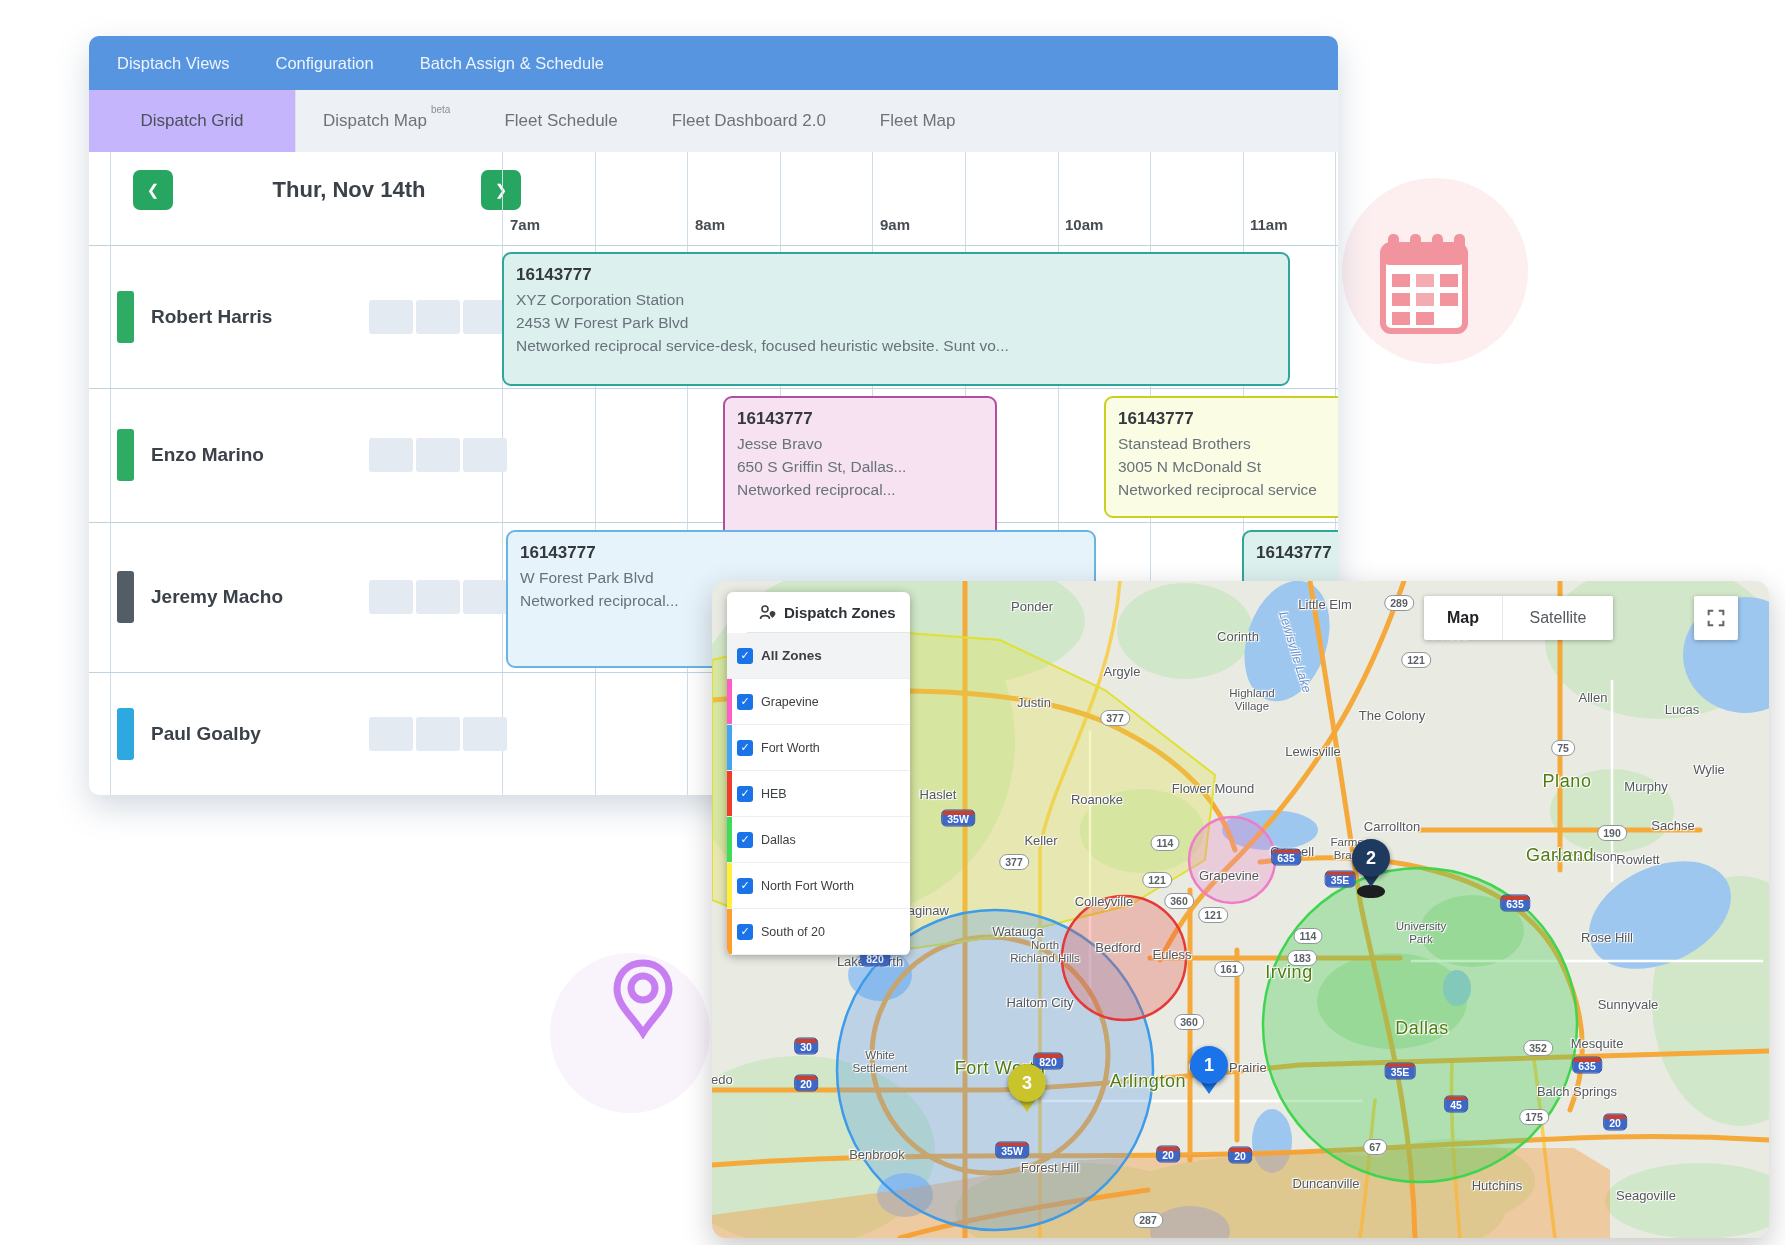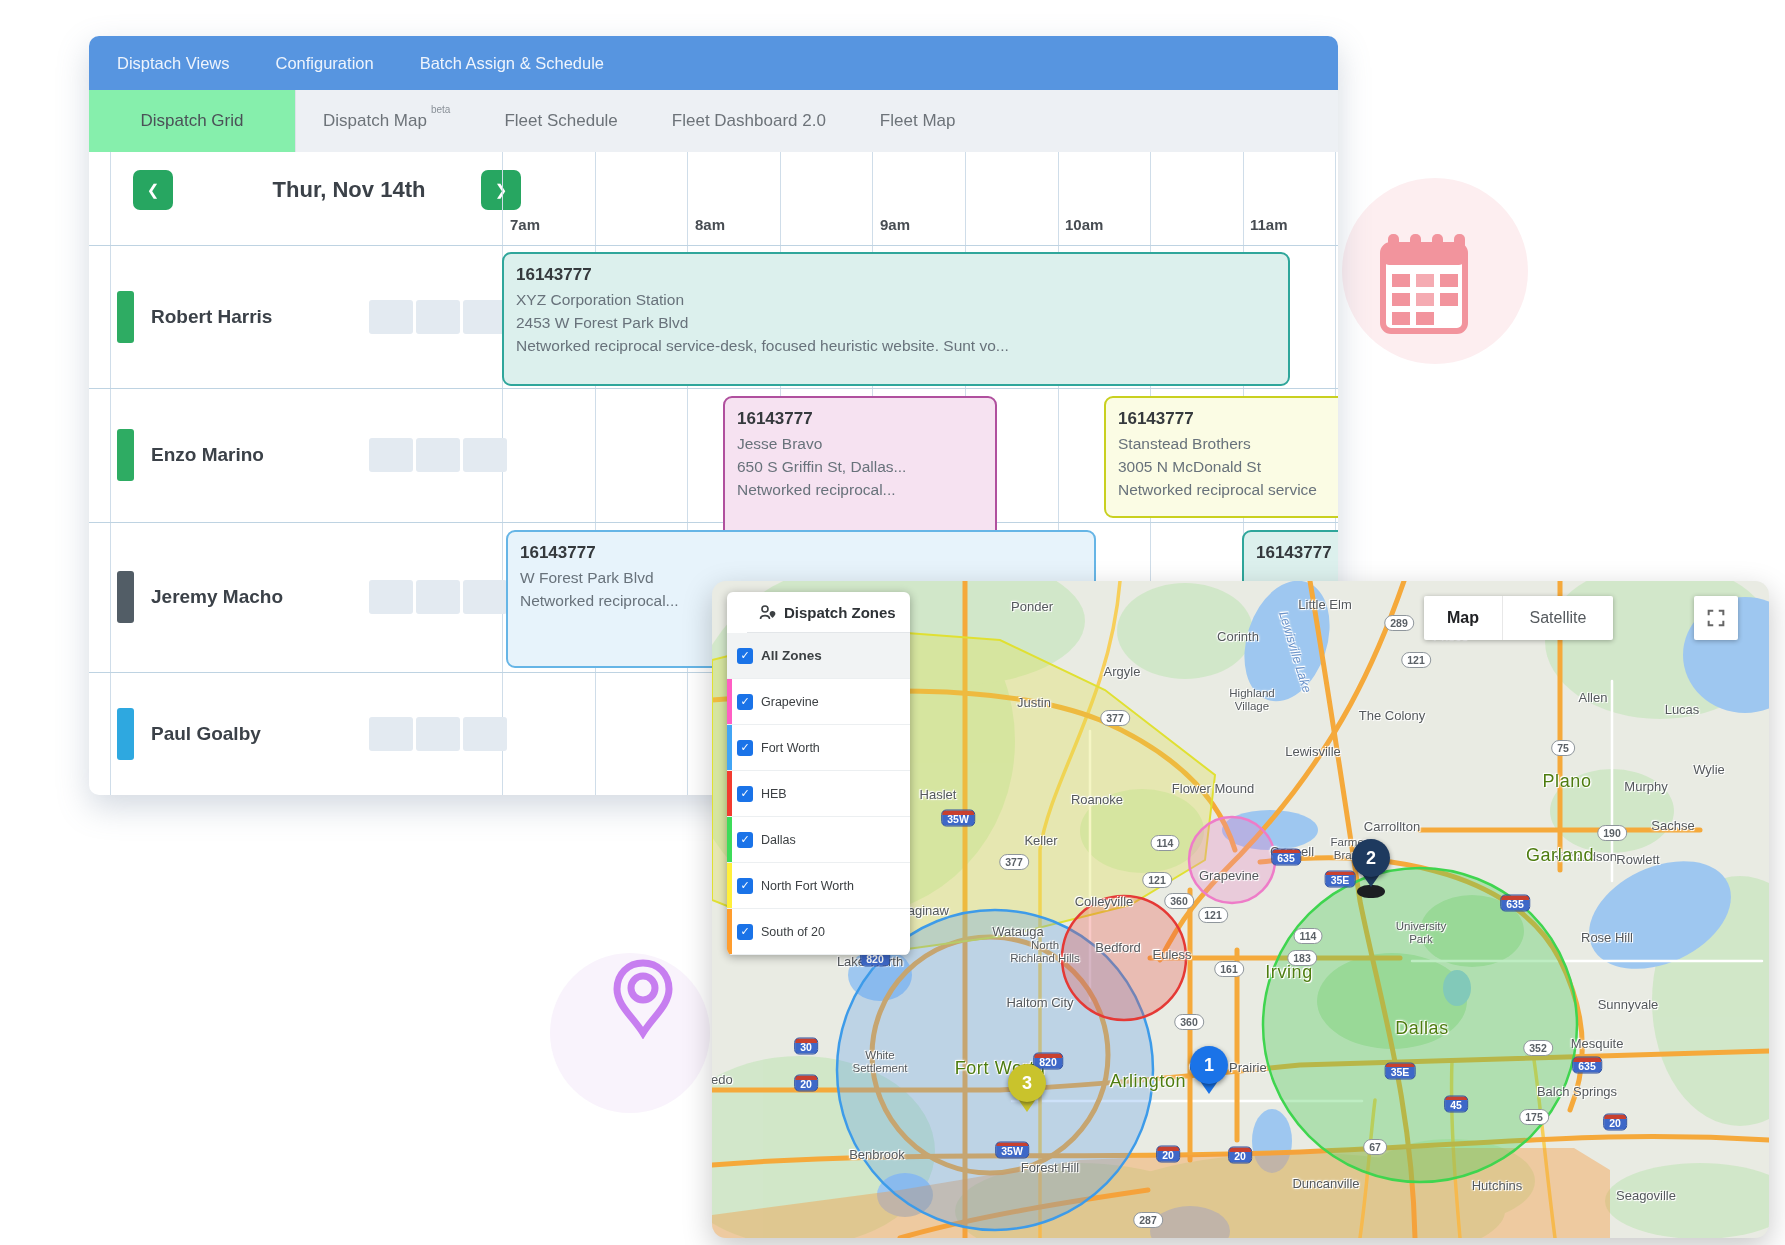--- a/index.html
+++ b/index.html
@@ -8,21 +8,21 @@
 
   
   .card{position:absolute;left:89px;top:36px;width:1249px;height:759px;background:#fff;
         border-radius:10px;box-shadow:0 12px 32px rgba(110,130,155,.30);overflow:hidden;z-index:2;}
   .appbar{position:absolute;left:0;top:0;right:0;height:54px;background:#5795e0;
           display:flex;align-items:center;gap:46px;padding-left:28px;box-sizing:border-box;}
   .nav-item{color:#eef4fc;font-size:16.5px;cursor:pointer;}
   .tabbar{position:absolute;left:0;top:54px;right:0;height:62px;background:#edf0f4;display:flex;}
   .tab{display:flex;align-items:center;justify-content:center;font-size:17px;color:#6d7379;
        padding:0 27px;cursor:pointer;}
-  .tab.active{background:#86efac;color:#4b5157;min-width:152px;border-right:1px solid #dde2e8;}
+  .tab.active{background:#c4b5fd;color:#4b5157;min-width:152px;border-right:1px solid #dde2e8;}
   .beta{font-size:10px;color:#8a9198;margin-left:4px;align-self:flex-start;margin-top:14px;}
   .vline{position:absolute;top:116px;bottom:0;width:1px;background:#cfdde9;}
   .hline{position:absolute;left:0;right:0;height:1px;background:#bed3e2;}
   .datenav-btn{position:absolute;top:134px;width:40px;height:40px;background:#27a661;border-radius:7px;
         color:#fff;display:flex;align-items:center;justify-content:center;font-size:15px;cursor:pointer;}
   .date-label{position:absolute;left:84px;top:134px;width:352px;height:40px;display:flex;align-items:center;
         justify-content:center;font-size:22px;font-weight:bold;color:#3b4148;}
   .time-label{position:absolute;top:180px;font-size:15px;font-weight:bold;color:#474c52;}
   .row-bar{position:absolute;width:17px;height:52px;border-radius:3px;}
   .row-name{position:absolute;font-size:19px;font-weight:bold;color:#3b4148;white-space:nowrap;}
@@ -342,21 +342,21 @@
         <span class="mlab lg" style="left: 436px; top: 500px;">Arlington</span>
         <span class="mlab lg" style="left: 855px; top: 200px;">Plano</span>
         <span class="mlab lg" style="left: 848px; top: 274px;">Garland</span>
         <span class="mlab water" style="left: 583px; top: 71px;">Lewisville Lake</span>
       </div>
     <div id="mapshields">
         <span class="shield s" style="left: 403px; top: 137px;">377</span>
         <span class="shield s" style="left: 302px; top: 281px;">377</span>
         <span class="shield i" style="left: 246px; top: 237px;">35W</span>
         <span class="shield i" style="left: 300px; top: 569px;">35W</span>
-        <span class="shield s" style="left: 687px; top: 22px; margin-top: 20px;">289</span>
+        <span class="shield s" style="left: 687px; top: 22px;">289</span>
         <span class="shield s" style="left: 704px; top: 79px;">121</span>
         <span class="shield s" style="left: 445px; top: 299px;">121</span>
         <span class="shield s" style="left: 501px; top: 334px;">121</span>
         <span class="shield s" style="left: 851px; top: 167px;">75</span>
         <span class="shield s" style="left: 900px; top: 252px;">190</span>
         <span class="shield s" style="left: 453px; top: 262px;">114</span>
         <span class="shield s" style="left: 596px; top: 355px;">114</span>
         <span class="shield s" style="left: 590px; top: 377px;">183</span>
         <span class="shield s" style="left: 517px; top: 388px;">161</span>
         <span class="shield s" style="left: 467px; top: 320px;">360</span>

